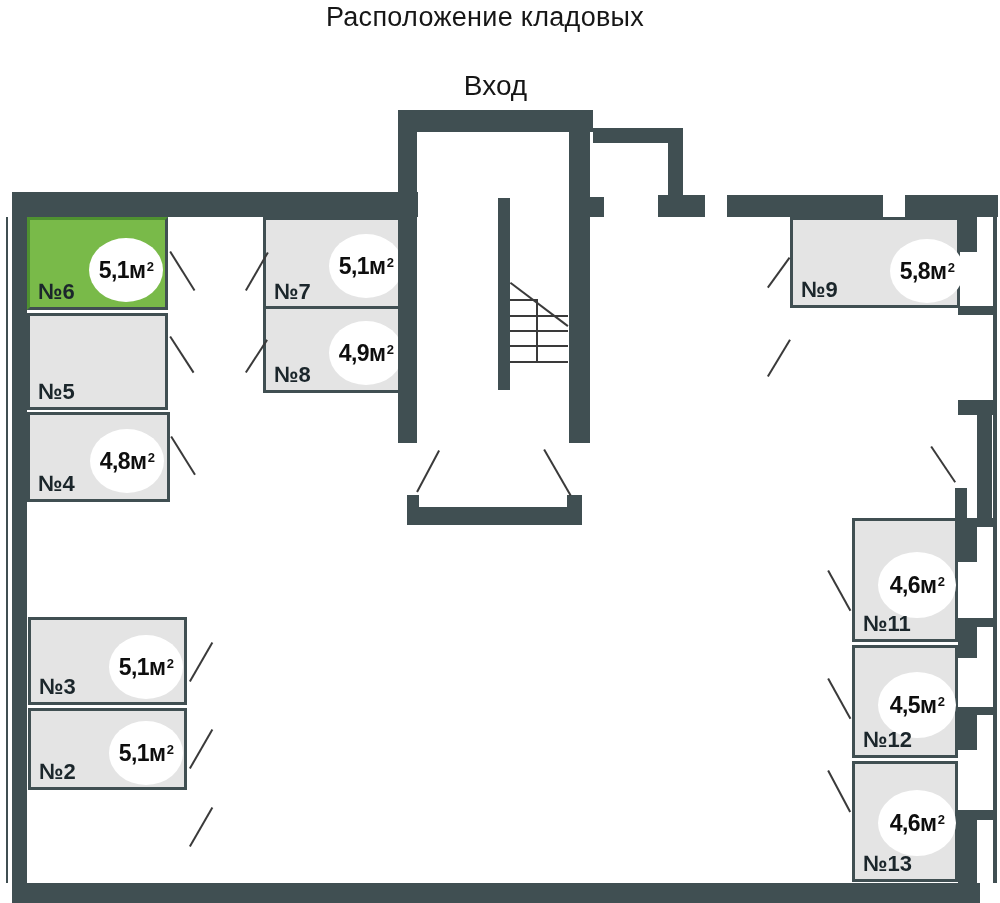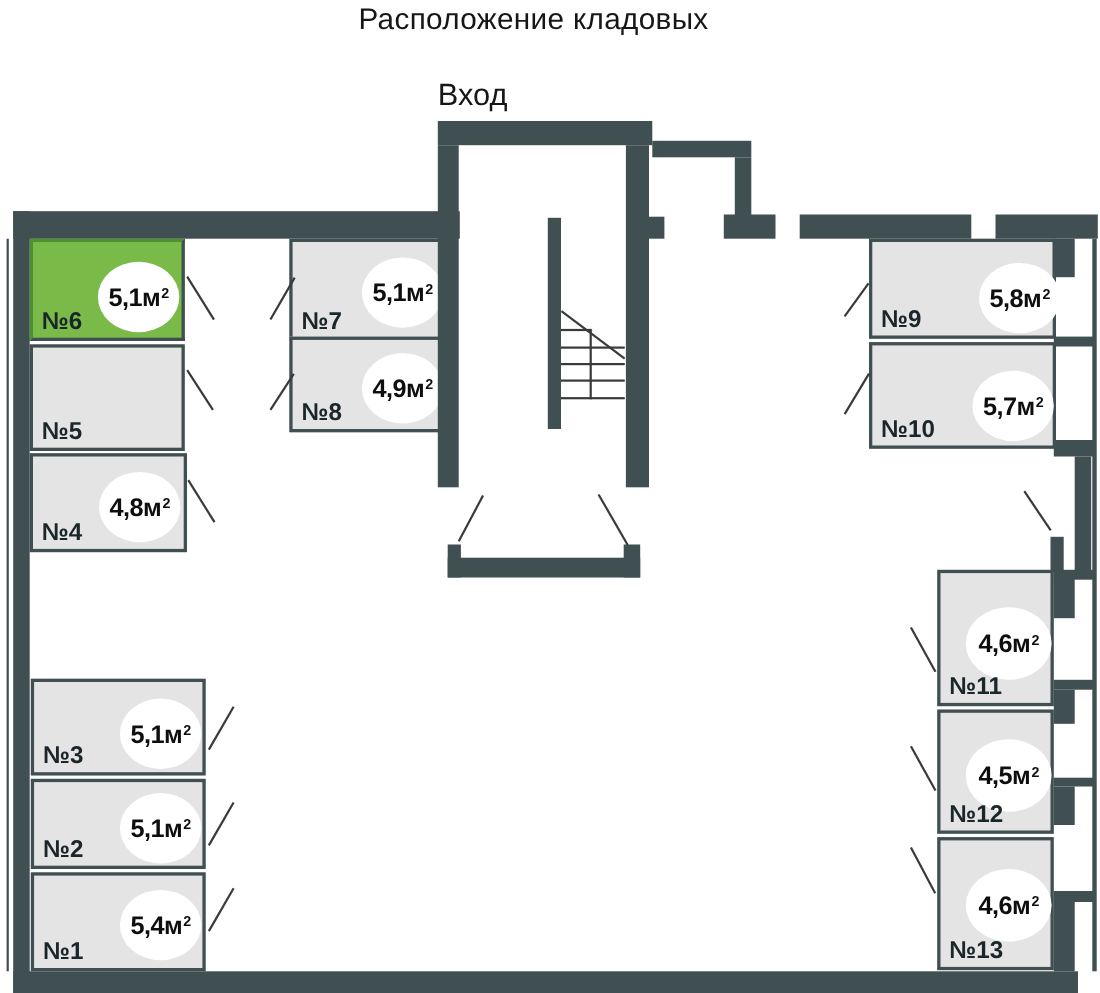--- a/index.html
+++ b/index.html
@@ -19,21 +19,21 @@
         border-color:var(--highlight_border) var(--wall) var(--wall) var(--highlight_border);}
   .circle{position:absolute;background:#fff;border-radius:50%;display:flex;
         align-items:center;justify-content:center;}
   .area{font-size:23px;font-weight:700;color:#0e0e0e;white-space:nowrap;letter-spacing:-0.5px;}
   .area sup{font-size:13px;font-weight:700;position:relative;top:2px;margin-left:1px;}
   .unum{position:absolute;left:8px;bottom:2px;font-size:22px;font-weight:600;color:#1b262b;}
   .door{position:absolute;height:2px;background:#3a3a3a;transform-origin:0 0;z-index:4;}
   .sline{position:absolute;background:#3a3a3a;z-index:4;}
   .title{position:absolute;left:0;top:2px;width:970px;text-align:center;font-size:27px;
         font-weight:500;color:#161616;letter-spacing:0.3px;}
-  .entrance{position:absolute;left:398px;top:70px;width:195px;
+  .entrance{position:absolute;left:398px;top:70px;width:195px;text-align:center;
         font-size:28px;font-weight:500;color:#161616;}
 </style>
 </head>
 <body>
 
 <div id="plan">
 
   <div class="title">Расположение кладовых</div>
   <div class="entrance">Вход</div>
 
@@ -87,26 +87,20 @@
   <div class="door" style="left:189px;top:846px;width:45px;transform:rotate(-60deg)"></div>
   <div class="door" style="left:767px;top:287px;width:37px;transform:rotate(-54deg)"></div>
   <div class="door" style="left:767px;top:376px;width:43px;transform:rotate(-59deg)"></div>
   <div class="door" style="left:829px;top:570px;width:46px;transform:rotate(61deg)"></div>
   <div class="door" style="left:829px;top:678px;width:46px;transform:rotate(61deg)"></div>
   <div class="door" style="left:829px;top:770px;width:47px;transform:rotate(62deg)"></div>
   <div class="door" style="left:932px;top:446px;width:43px;transform:rotate(56deg)"></div>
   <div class="door" style="left:440px;top:451px;width:47px;transform:rotate(118deg)"></div>
   <div class="door" style="left:545px;top:449px;width:53px;transform:rotate(60deg)"></div>
 
-  <div class="unit" style="left:28px;top:793px;width:159px;height:90px">
-    <div class="circle" style="left:78px;top:13px;width:74px;height:64px">
-      <span class="area"><span>5,4м</span><sup>2</sup></span>
-    </div>
-    <span class="unum">№1</span>
-  </div>
   <div class="unit" style="left:28px;top:708px;width:159px;height:82px">
     <div class="circle" style="left:78px;top:10px;width:74px;height:64px">
       <span class="area"><span>5,1м</span><sup>2</sup></span>
     </div>
     <span class="unum">№2</span>
   </div>
   <div class="unit" style="left:28px;top:617px;width:159px;height:88px">
     <div class="circle" style="left:78px;top:15px;width:74px;height:64px">
       <span class="area"><span>5,1м</span><sup>2</sup></span>
     </div>
@@ -138,26 +132,20 @@
       <span class="area"><span>4,9м</span><sup>2</sup></span>
     </div>
     <span class="unum">№8</span>
   </div>
   <div class="unit" style="left:790px;top:217px;width:170px;height:91px">
     <div class="circle" style="left:97px;top:19px;width:74px;height:64px">
       <span class="area"><span>5,8м</span><sup>2</sup></span>
     </div>
     <span class="unum">№9</span>
   </div>
-  <div class="unit" style="left:790px;top:311px;width:170px;height:97px">
-    <div class="circle" style="left:91px;top:23px;width:74px;height:64px">
-      <span class="area"><span>5,7м</span><sup>2</sup></span>
-    </div>
-    <span class="unum">№10</span>
-  </div>
   <div class="unit" style="left:852px;top:518px;width:106px;height:124px">
     <div class="circle" style="left:23px;top:31px;width:78px;height:66px">
       <span class="area"><span>4,6м</span><sup>2</sup></span>
     </div>
     <span class="unum">№11</span>
   </div>
   <div class="unit" style="left:852px;top:645px;width:106px;height:113px">
     <div class="circle" style="left:23px;top:24px;width:78px;height:66px">
       <span class="area"><span>4,5м</span><sup>2</sup></span>
     </div>

